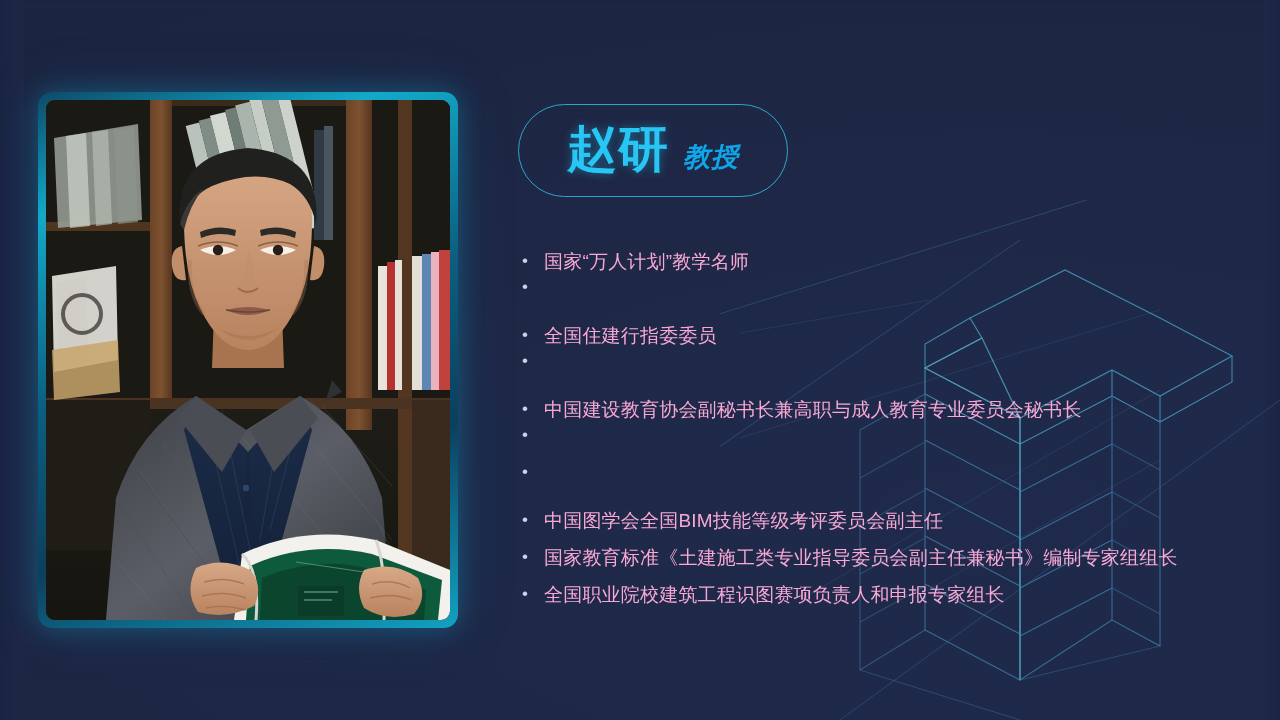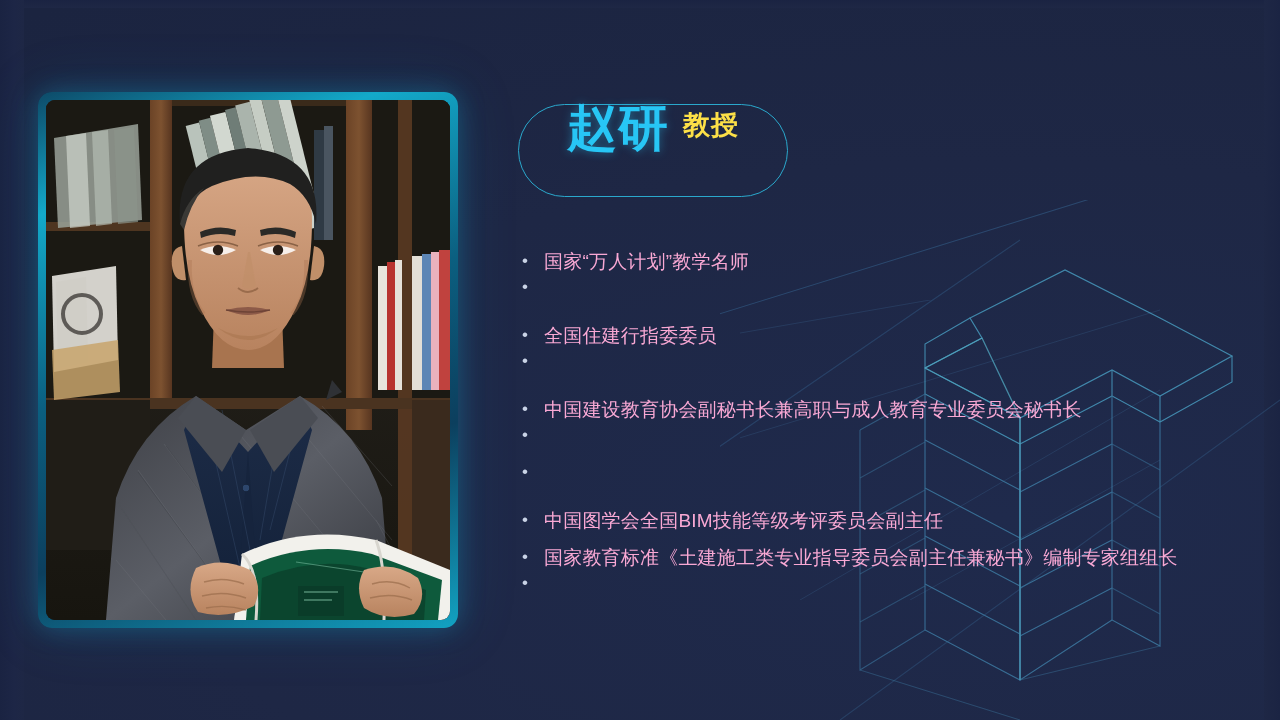--- a/index.html
+++ b/index.html
@@ -44,31 +44,31 @@
     position:relative;width:100%;height:100%;border-radius:9px;overflow:hidden;
     background:#161613;
   }
   .photo svg{display:block;width:100%;height:100%;}
 
   
   .name-pill{
     position:absolute;left:518px;top:104px;width:270px;height:93px;
     border:1.6px solid #2aa8cc;border-radius:47px;
     box-sizing:border-box;
-    display:flex;align-items:flex-start;justify-content:center;gap:14px;
+    display:flex;align-items:center;justify-content:center;gap:14px;
   }
   .name-main{
     color:#27c6f5;font-size:50px;font-weight:700;line-height:1;
     letter-spacing:1px;
     text-shadow:0 0 10px rgba(39,198,245,.45);
     position:relative;top:-2px;
   }
   .name-title{
-    color:#fde047;font-size:27px;font-weight:700;line-height:1;
-    position:relative;top:7px;letter-spacing:1px;
+    color:#0ea5e9;font-size:27px;font-weight:700;line-height:1;
+    position:relative;top:7px;letter-spacing:1px;font-style:italic;
   }
 
   
   .bullets{
     position:absolute;left:522px;top:243px;width:720px;
   }
   .bullet-row{
     display:flex;align-items:baseline;
     height:37px;
   }
@@ -334,16 +334,17 @@
     <div class="bullet-row">
       <span class="bullet-dot">•</span>
       <span class="bullet-text">中国图学会全国BIM技能等级考评委员会副主任</span>
     </div>
     <div class="bullet-row">
       <span class="bullet-dot">•</span>
       <span class="bullet-text">国家教育标准《土建施工类专业指导委员会副主任兼秘书》编制专家组组长</span>
     </div>
     <div class="bullet-row">
       <span class="bullet-dot">•</span>
+      <span class="bullet-text">全国职业院校建筑工程识图赛项负责人和申报专家组长</span>
     </div>
   </div>
 
 </div>
 
 </body></html>

